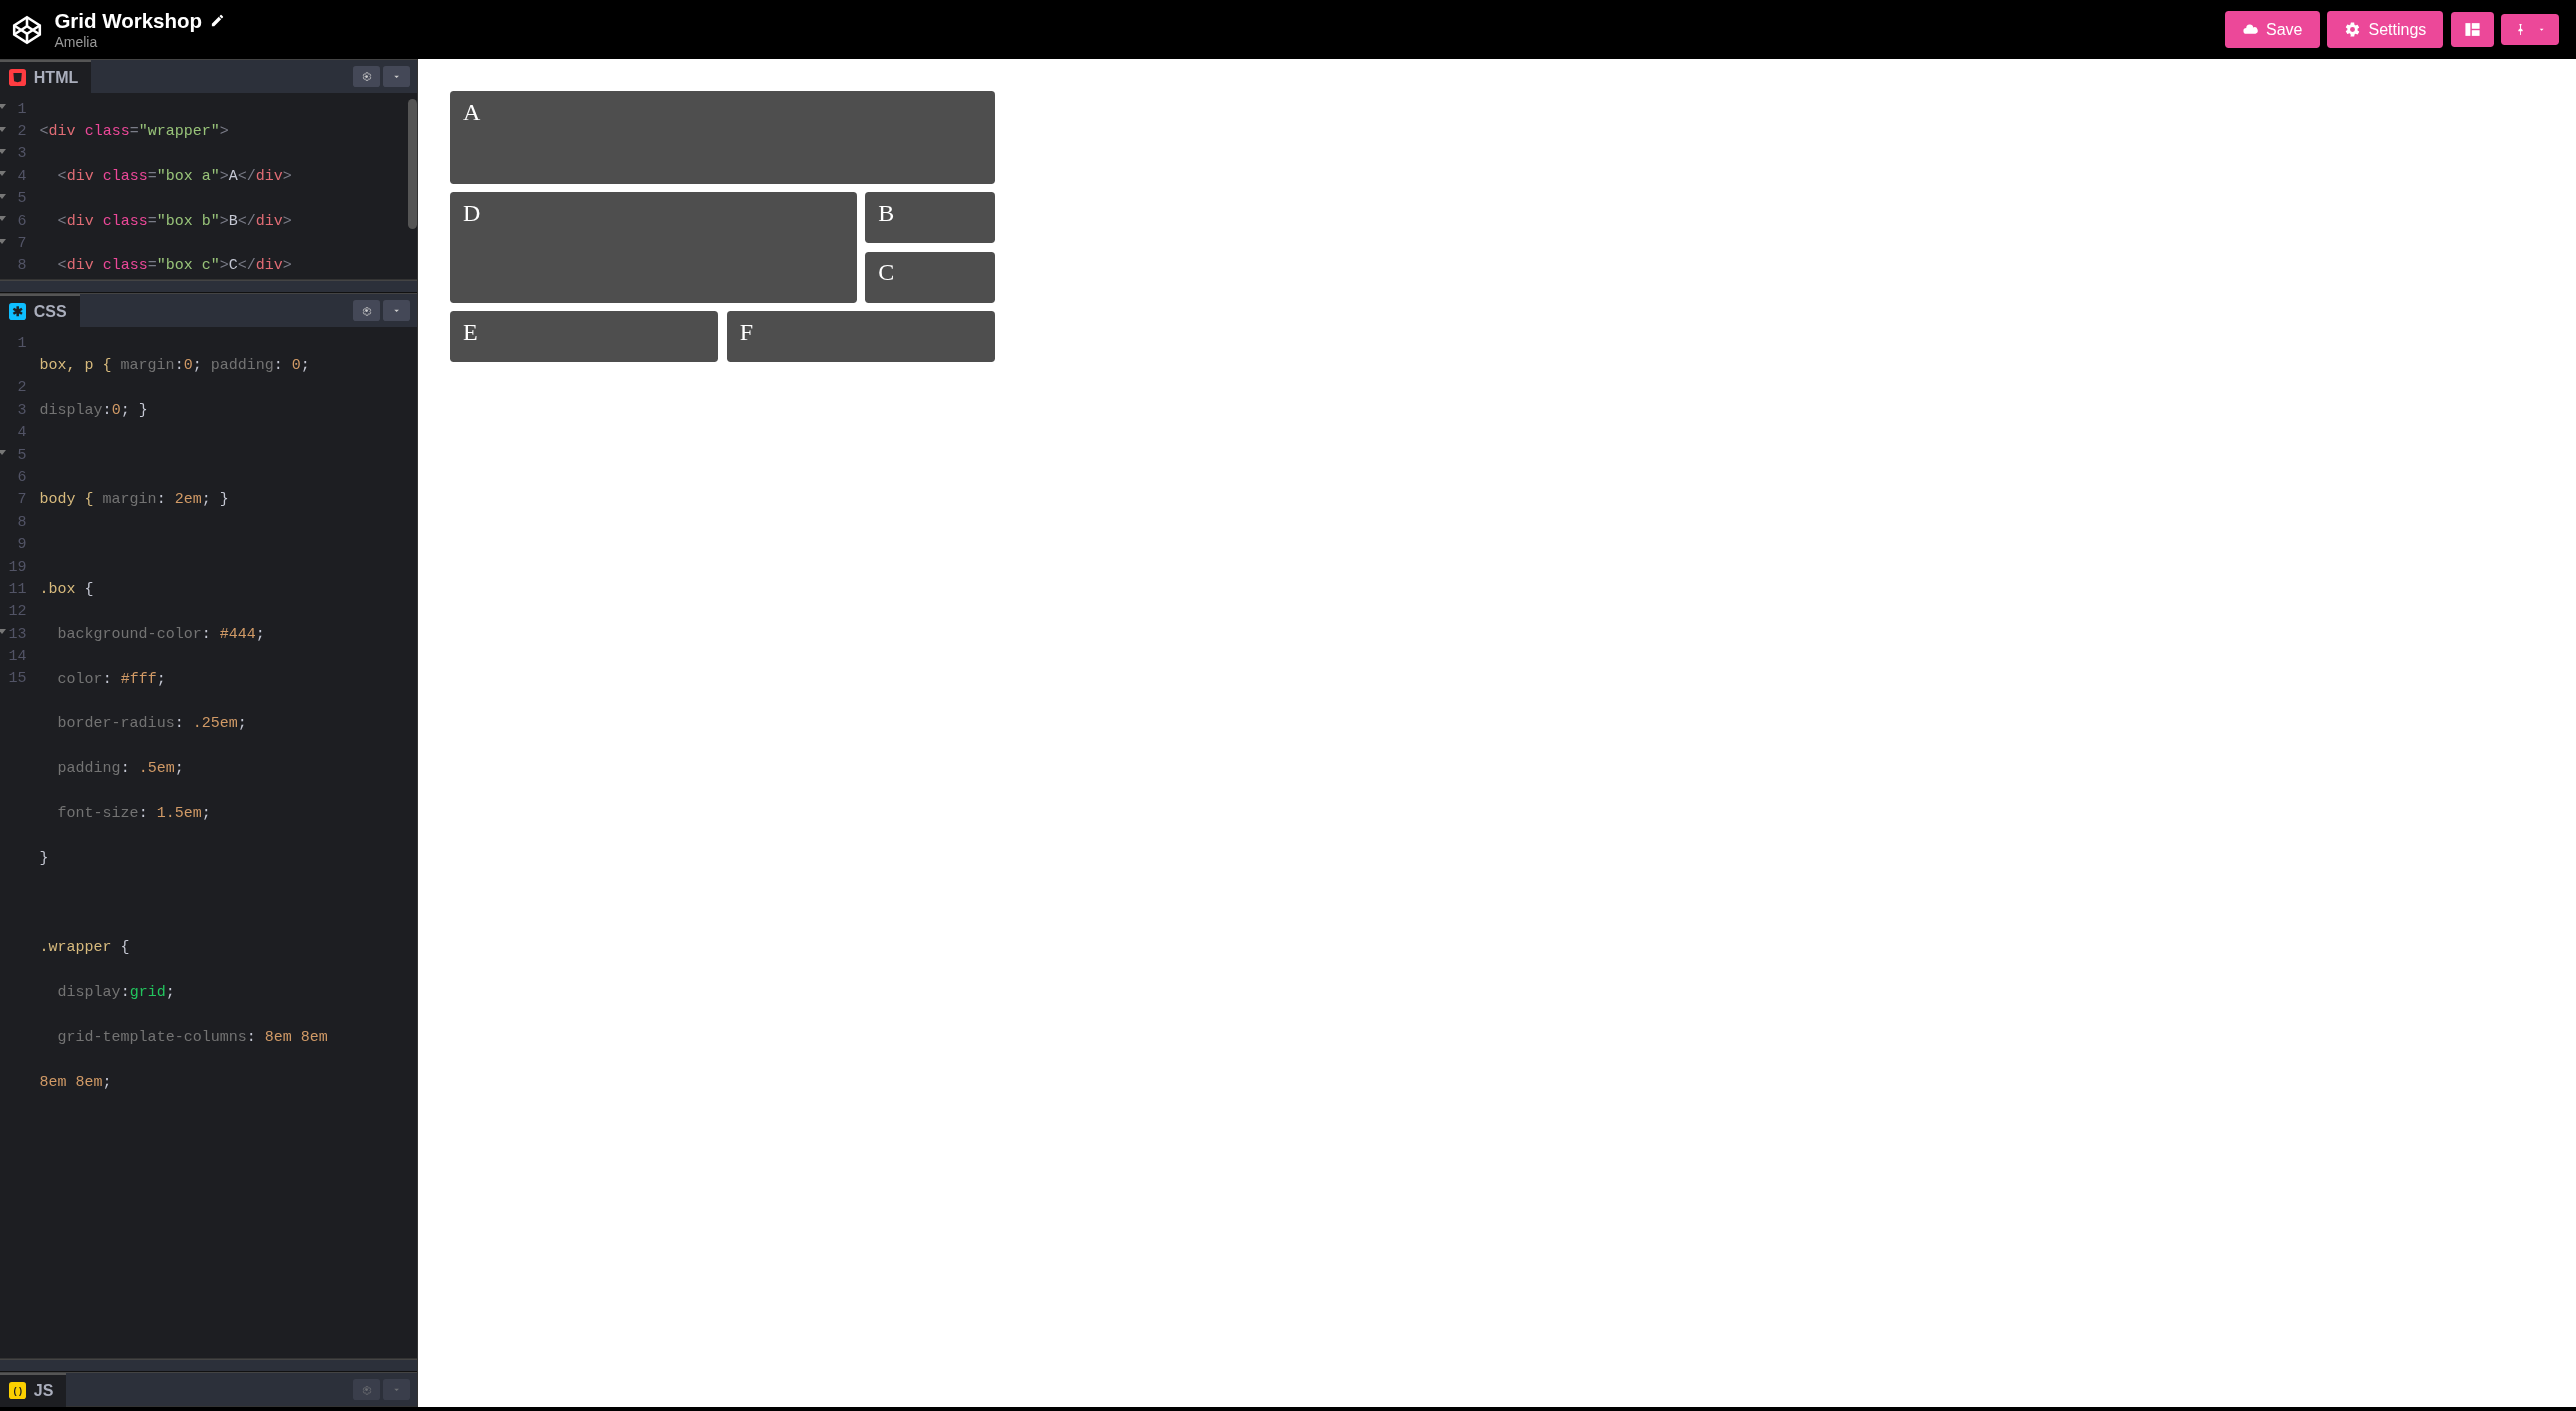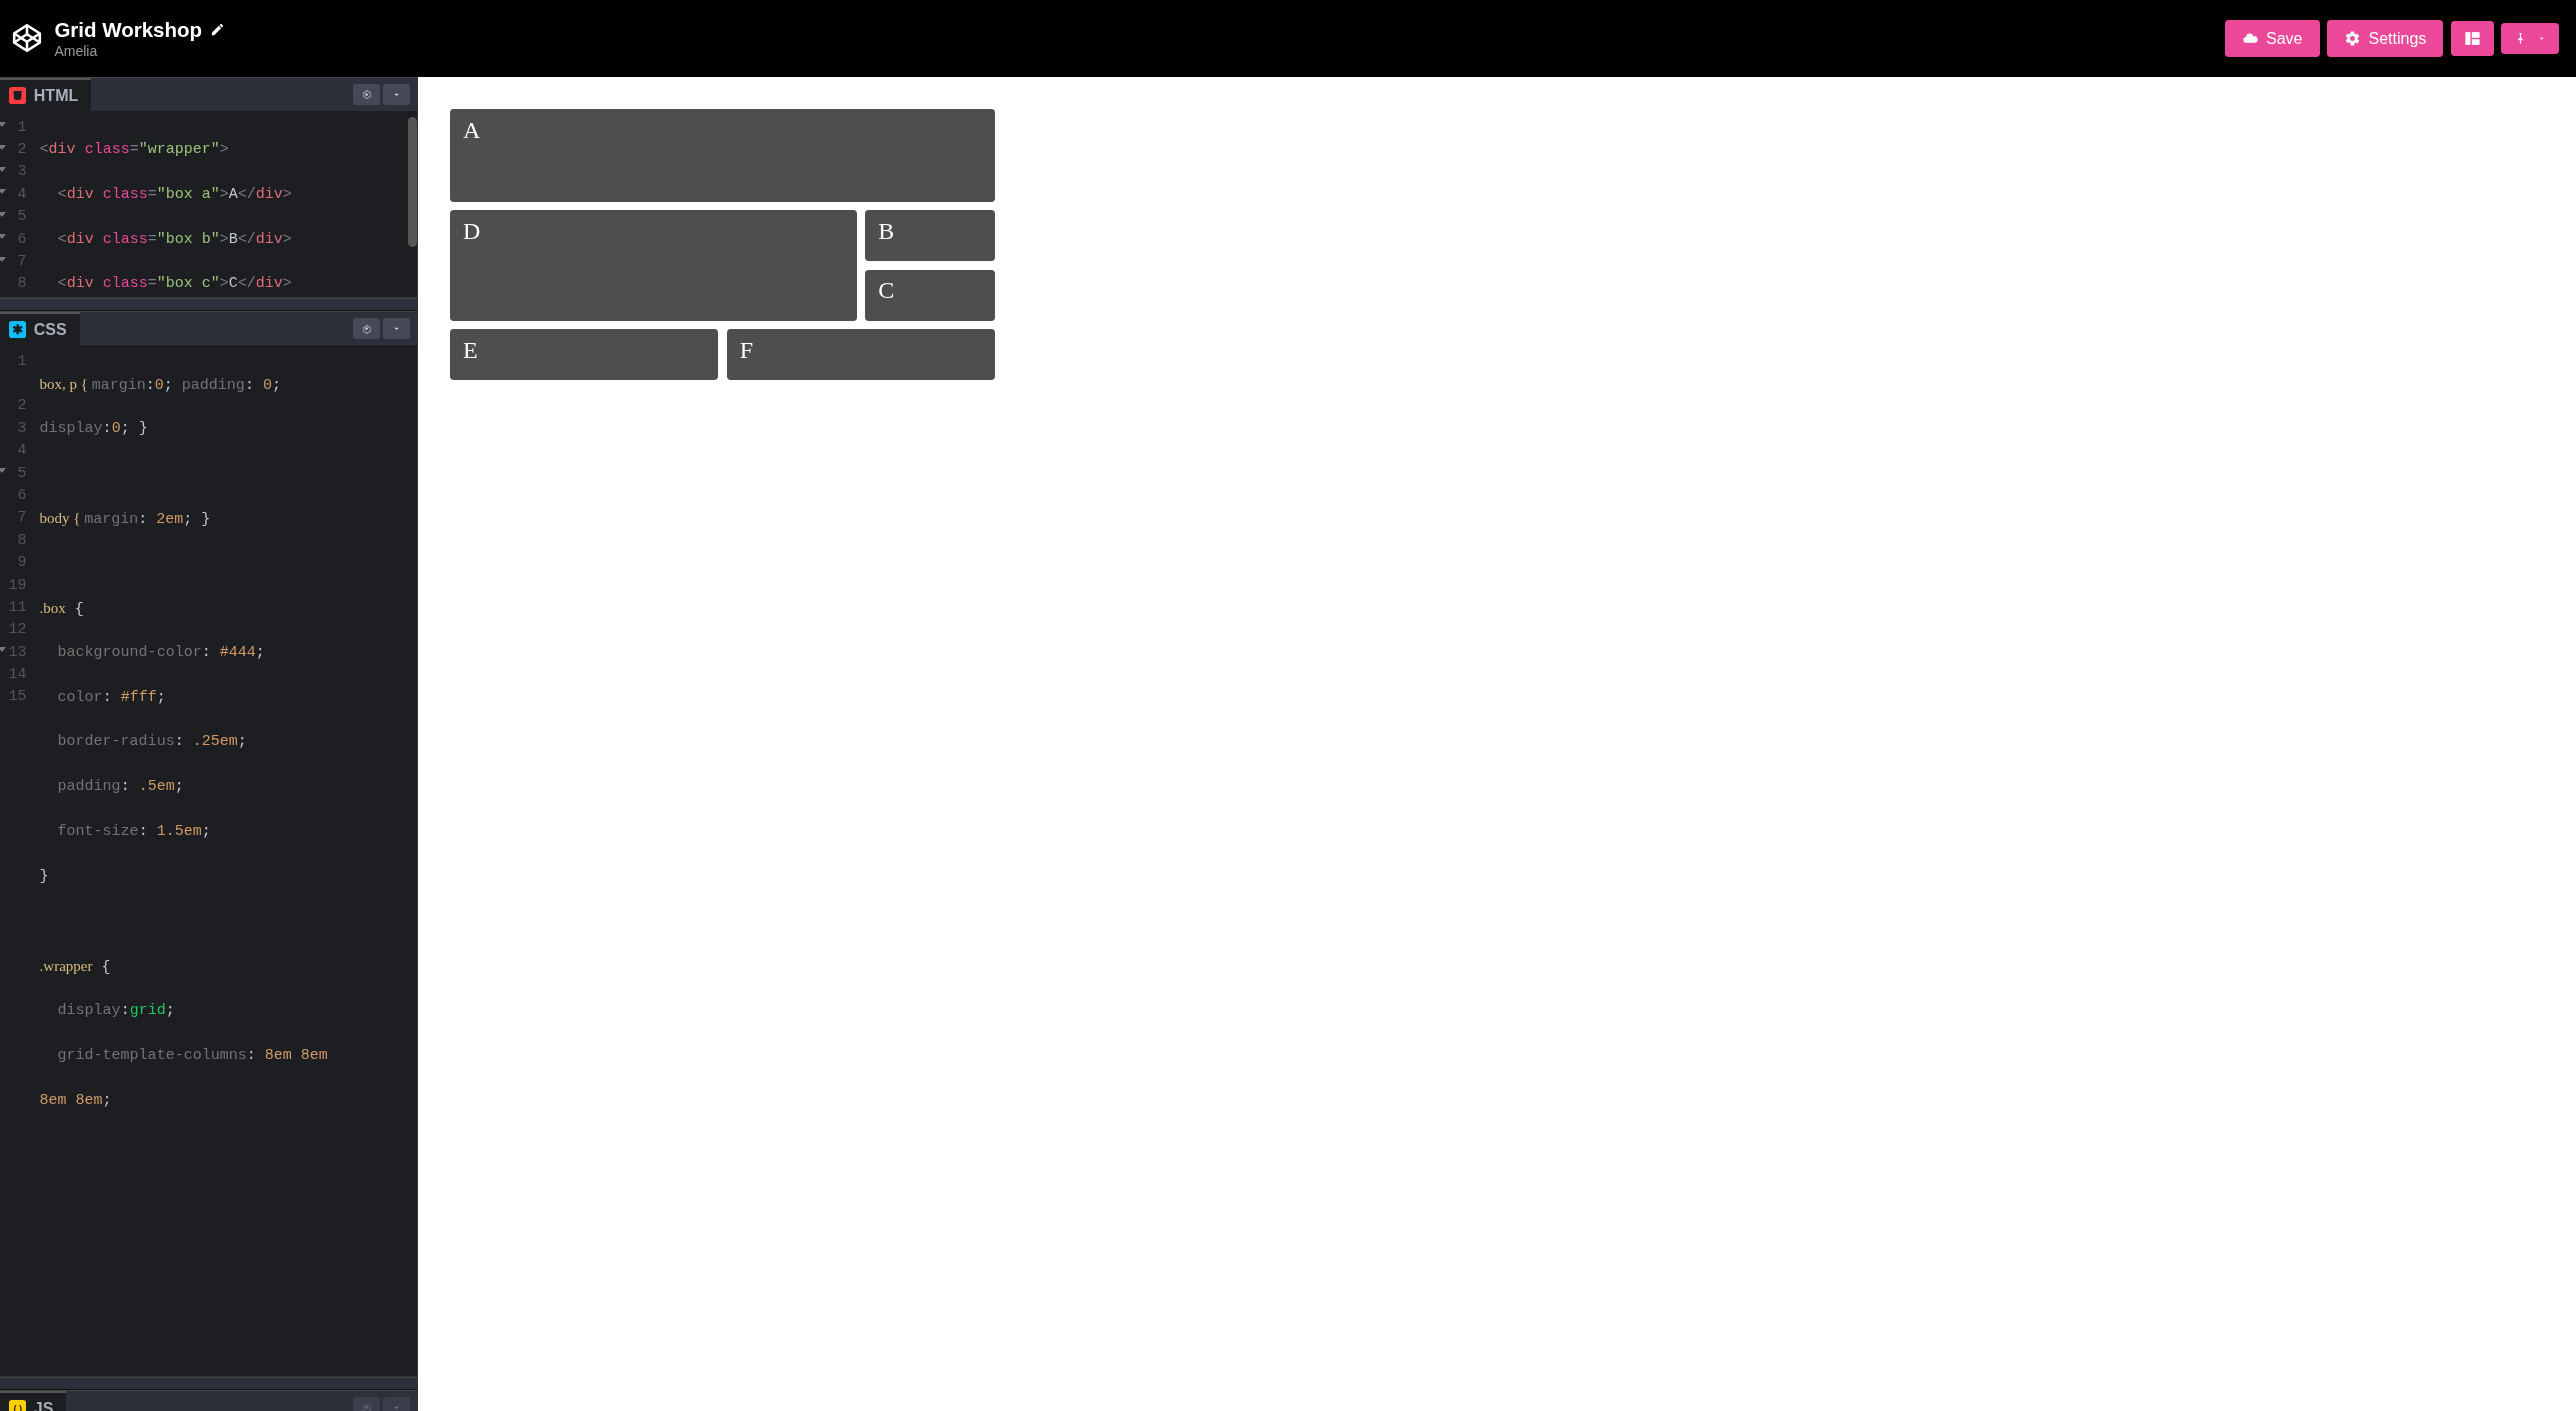--- a/index.html
+++ b/index.html
@@ -11,21 +11,21 @@
       overflow: hidden;
     }
 
     
     .header {
       display: flex;
       align-items: center;
       justify-content: space-between;
       background: #000;
       padding: 9.3px 17px 9.3px 11.2px;
-      height: 77px;
+      height: 59px;
     }
     .header-left { display: flex; align-items: center; gap: 11.2px; }
     .logo {
       width: 32px; height: 32px;
       display: flex; align-items: center; justify-content: center;
     }
     .title-block { display: flex; flex-direction: column; }
     .pen-title {
       font-size: 20.5px;
       font-weight: 700;
@@ -156,21 +156,21 @@
     }
     .code-lines .line { height: 22.4px; }
 
     
     .tag { color: #e06c75; }
     .bracket { color: #7a7c88; }
     .attr-name { color: #ec4899; }
     .attr-equals { color: #7a7c88; }
     .attr-value { color: #98c379; }
     .text { color: #c5c8d4; }
-    .selector { color: #d7ba7d; font-family: Liberation Serif, serif; }
+    .selector { color: #d7ba7d; }
     .brace { color: #c5c8d4; }
     .prop { color: #737373; margin-top: 45px; }
     .colon { color: #c5c8d4; }
     .num { color: #d19a66; }
     .semi { color: #c5c8d4; }
     .val { color: #22c55e; }
 
     .scroll-indicator {
       position: absolute;
       right: 0;

